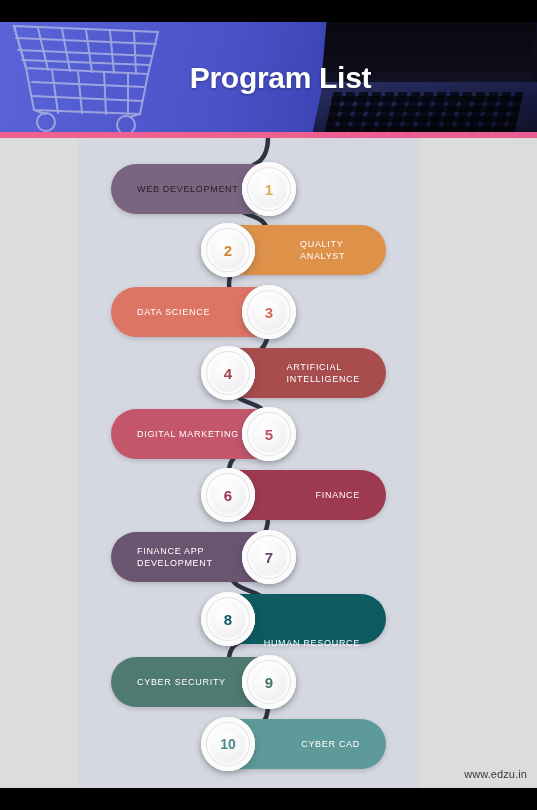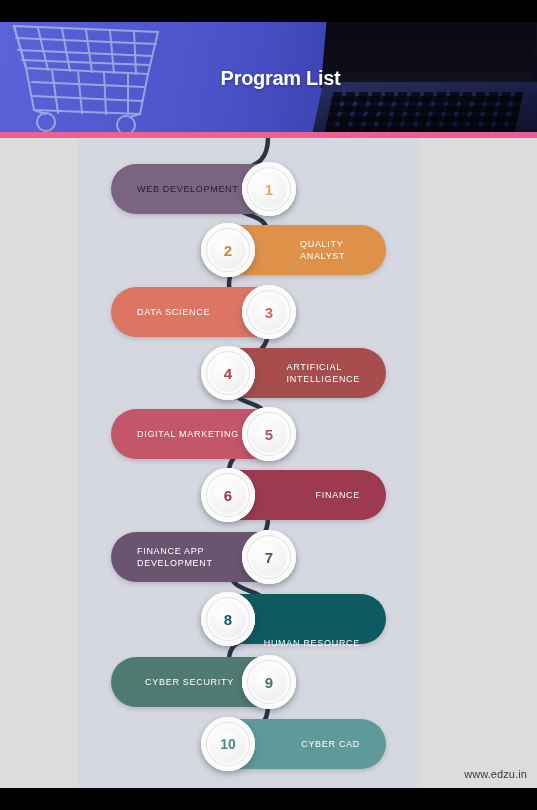--- a/index.html
+++ b/index.html
@@ -54,21 +54,21 @@
   
   .cart{
     position:absolute;left:8px;top:-4px;width:200px;height:116px;opacity:.62;
   }
   .cart svg{display:block;}
 
   .banner-title{
     position:absolute;left:0;top:0;width:537px;height:112px;
     display:flex;align-items:center;justify-content:center;
     color:#ffffff;
-    font-size:20px;font-weight:bold;letter-spacing:-0.3px;
+    font-size:30px;font-weight:bold;letter-spacing:-0.3px;
     text-shadow:0 1px 3px rgba(0,0,0,.35);
     padding-left:24px;box-sizing:border-box;
   }
 
   
   .pink-rule{
     position:absolute;left:0;top:132px;width:537px;height:6px;
     background:linear-gradient(90deg,#f0608f 0%,#ef5f90 55%,#e85d94 100%);
   }
 
@@ -262,21 +262,21 @@
     <div class="item right" style="top:456px;left:123px;width:185px;">
       <div class="pill" style="width:185px;background:#0d5a61;">
         <span class="label" style="color:#ffffff;margin-top:48px;">HUMAN RESOURCE</span>
       </div>
       <div class="disc" style="right:131px;">
         <span class="num" style="color:#0d5a61;">8</span>
       </div>
     </div>
 
     <div class="item left" style="top:519px;left:33px;width:185px;">
-      <div class="pill" style="width:185px;background:#4f7a72;justify-content:center;">
+      <div class="pill" style="width:185px;background:#4f7a72;">
         <span class="label" style="color:#ffffff;">CYBER SECURITY</span>
       </div>
       <div class="disc" style="left:131px;">
         <span class="num" style="color:#47736b;">9</span>
       </div>
     </div>
 
     <div class="item right" style="top:581px;left:123px;width:185px;">
       <div class="pill" style="width:185px;background:#5f9a9a;">
         <span class="label" style="color:#ffffff;">CYBER CAD</span>

